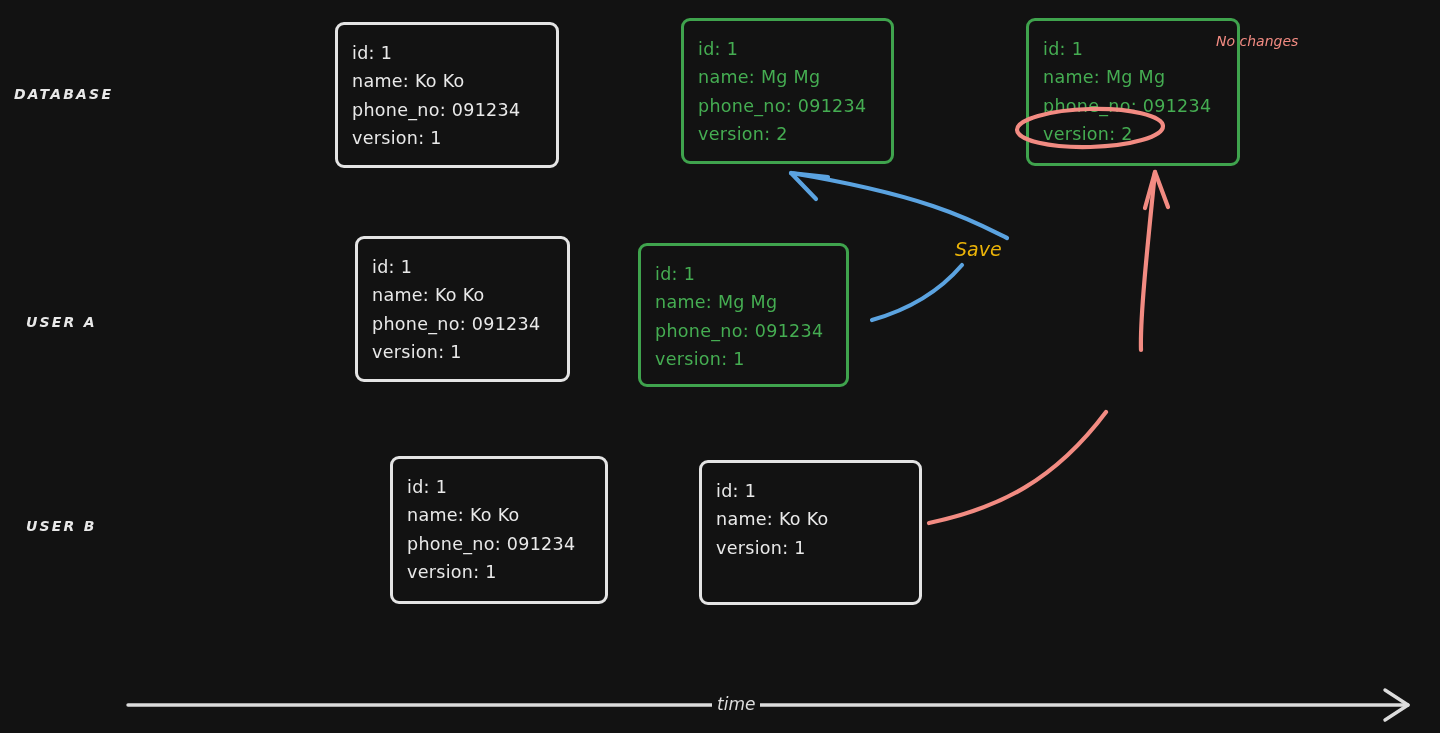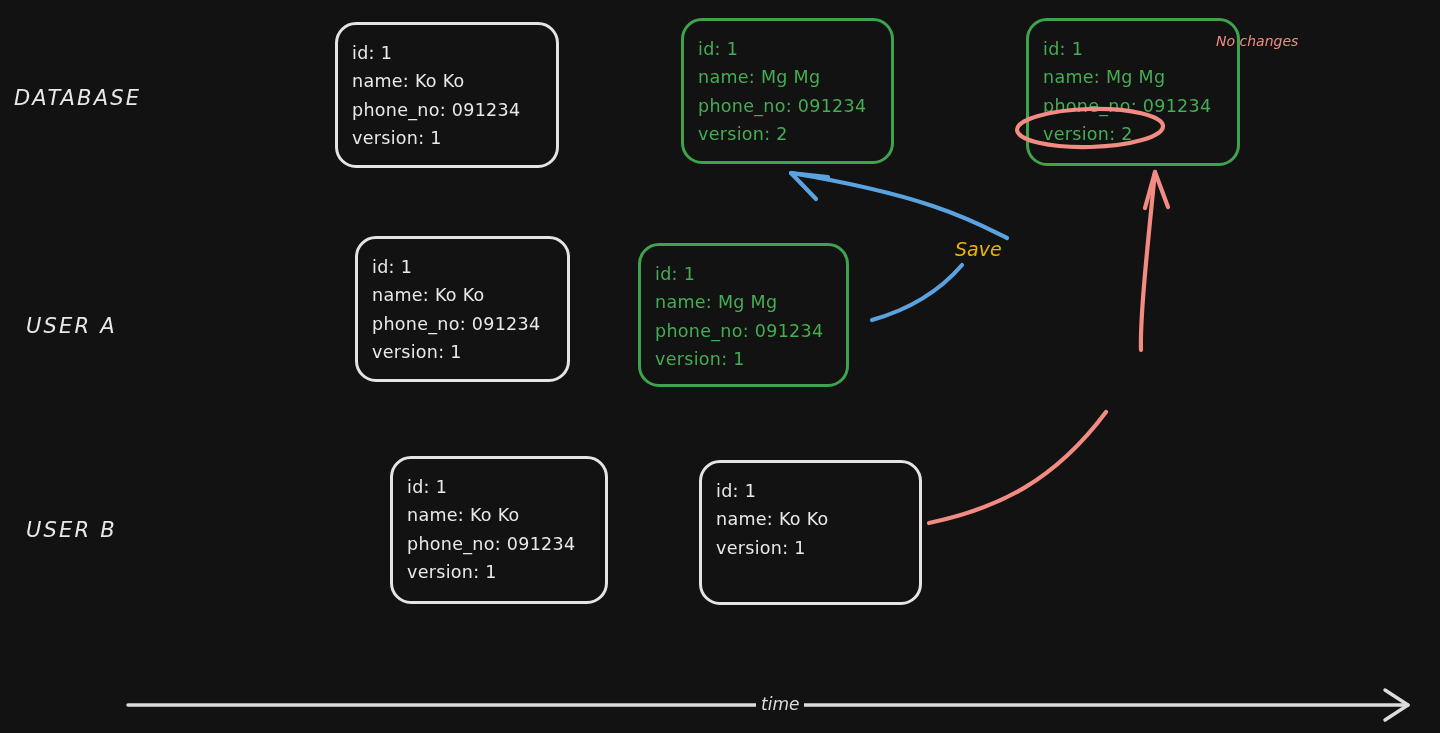--- a/index.html
+++ b/index.html
@@ -20,32 +20,32 @@
     left: 0;
     top: 0;
     width: 1440px;
     height: 733px;
     overflow: visible;
   }
   .row-label {
     position: absolute;
     color: #e8e8e8;
     font-family: "DejaVu Sans", sans-serif;
-    font-size: 21px;
+    font-size: 14px;
     letter-spacing: 2.2px;
     font-style: italic;
-    font-weight: 400;
+    font-weight: 700;
     white-space: nowrap;
   }
   .card {
     position: absolute;
     box-sizing: border-box;
     border-style: solid;
     border-width: 3.5px;
-    border-radius: 21px;
+    border-radius: 9px;
     background: transparent;
     padding: 14px 0 0 14px;
   }
   .card.white { border-color: #e4e4e4; }
   .card.green { border-color: #3fa34d; }
   .card-line {
     font-family: "DejaVu Sans", sans-serif;
     font-size: 17.5px;
     line-height: 1.62;
     white-space: nowrap;
@@ -146,15 +146,15 @@
     <path d="M 128 705 L 1408 705" fill="none" stroke="#dcdcdc" stroke-width="3.4" stroke-linecap="round"></path>
     <path d="M 1408 705 L 1385 690 M 1408 705 L 1385 720" fill="none" stroke="#dcdcdc" stroke-width="3.4" stroke-linecap="round" stroke-linejoin="round"></path>
   </svg>
 
   <div class="annot blue" style="left:955px; top:238px;">Save</div>
 
   <div class="annot red" style="left:1216px; top:33px;">No changes</div>
 
 
 
-  <div class="timebar-label" style="left:756px; top:694px;">time</div>
+  <div class="timebar-label" style="left:712px; top:694px;">time</div>
 
 </div>
 
 </body></html>

